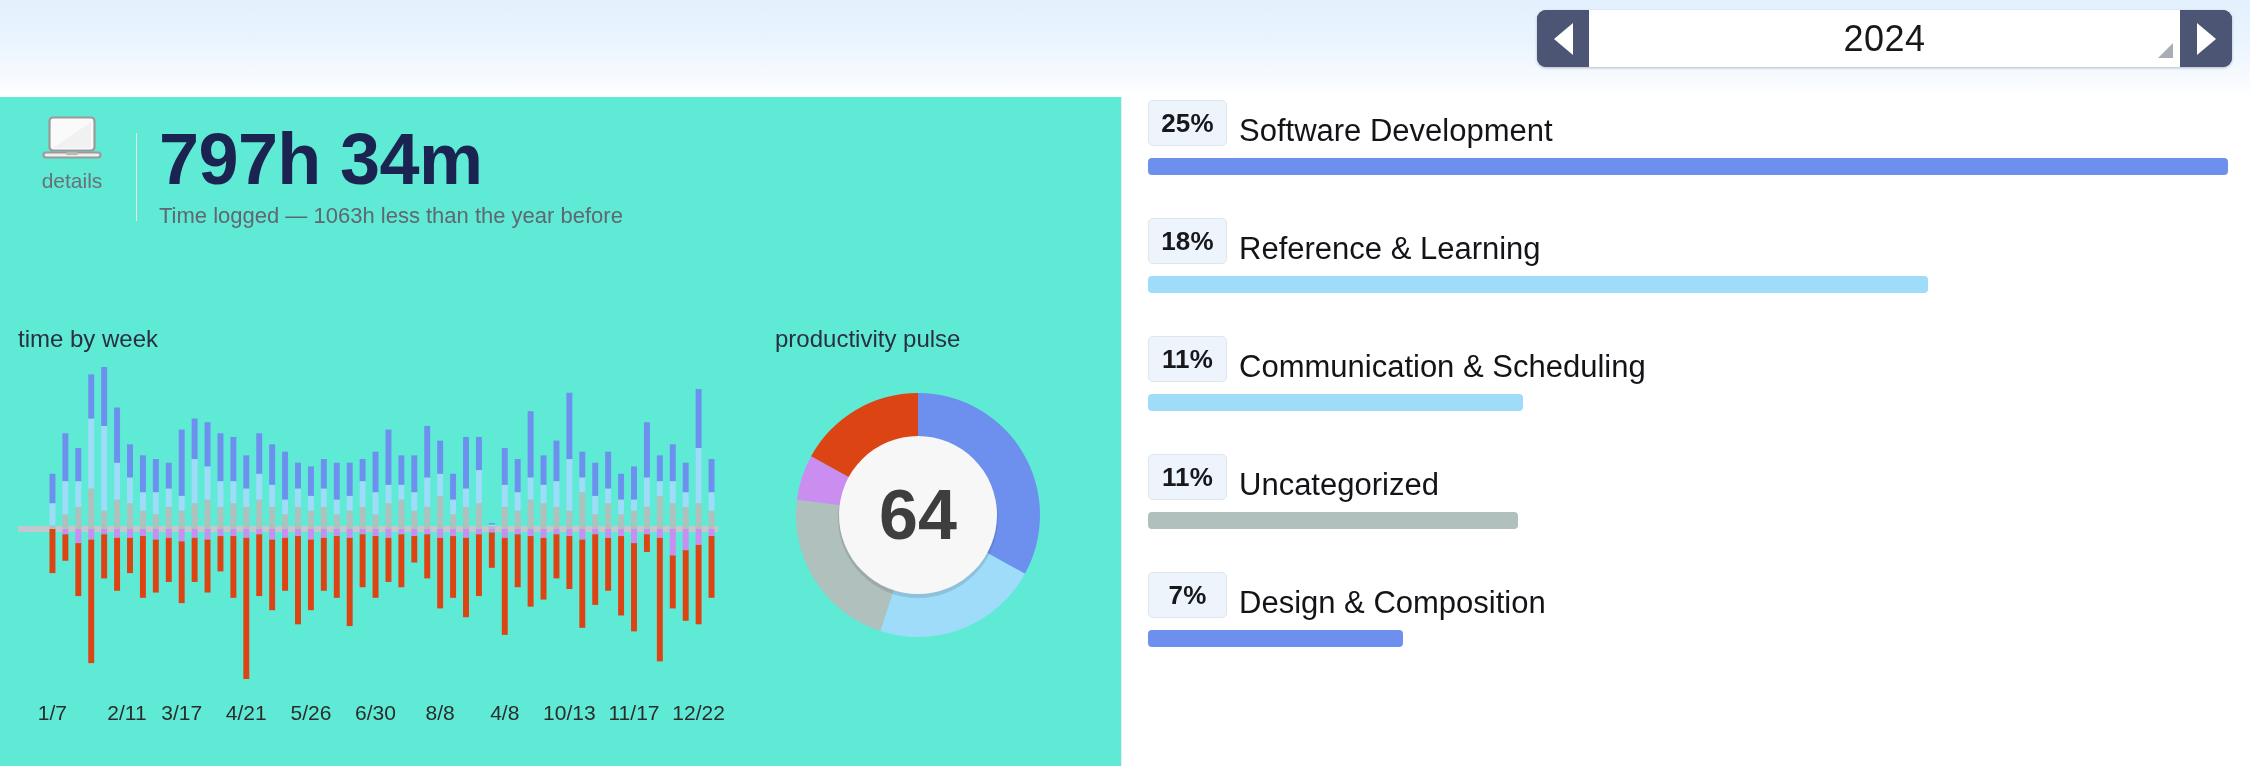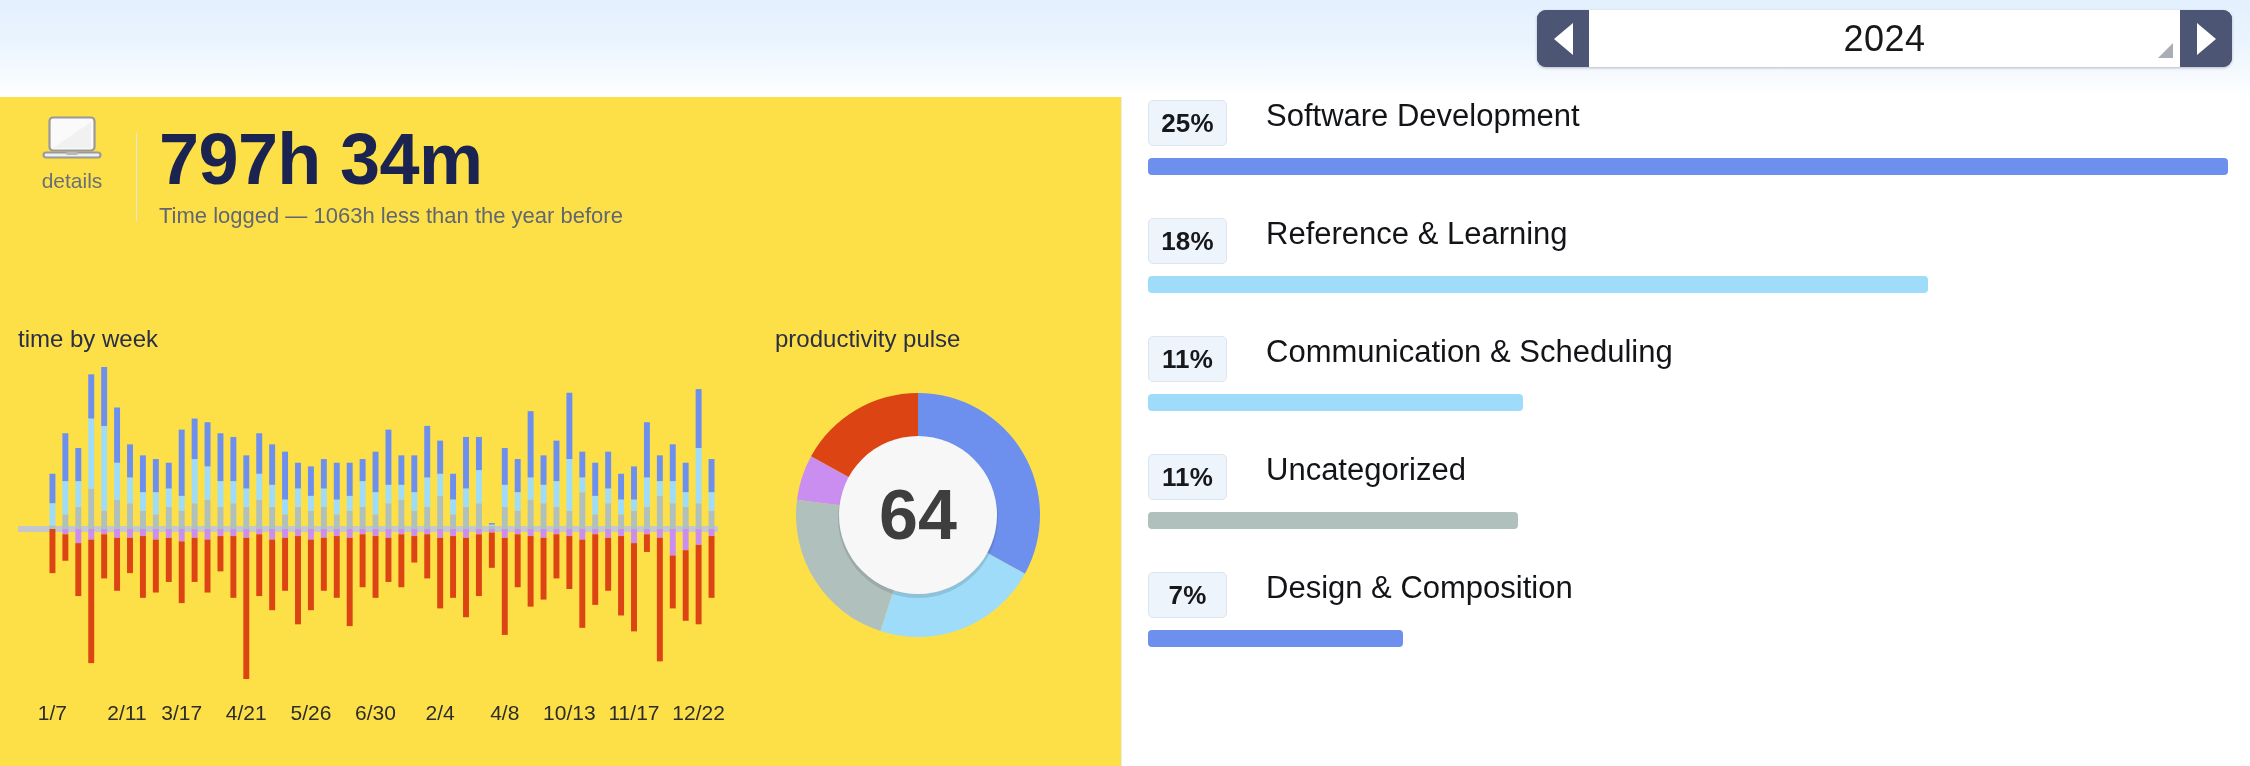--- a/index.html
+++ b/index.html
@@ -81,21 +81,21 @@
     cursor: pointer;
   }
   .year-face .year-text {
     font-size: 36px; color: #181818; letter-spacing: .5px;
   }
 
   
   .left-panel {
     position: absolute; left: 0; top: 97px;
     width: 1122px; height: 669px;
-    background: #fde047;
+    background: #5eead4;
   }
   .panel-divider {
     position: absolute; left: 1121px; top: 97px;
     width: 1px; height: 669px; background: #ececec;
   }
 
   .summary { position: absolute; left: 18px; top: 18px; display: flex; align-items: flex-start; }
   .laptop-block {
     width: 108px; display: flex; flex-direction: column;
     align-items: center; cursor: pointer;
@@ -143,21 +143,21 @@
     position: absolute; left: 768px; top: 268px;
     width: 300px; height: 300px;
   }
 
   
   .categories {
     position: absolute; left: 1148px; top: 97px;
     width: 1085px; height: 669px;
   }
   .cat-row { position: absolute; left: 0; width: 1085px; }
-  .cat-head { display: flex; align-items: flex-start; height: 46px; gap: 27px; }
+  .cat-head { display: flex; align-items: flex-end; height: 46px; }
   .pct-badge {
     min-width: 79px; height: 46px;
     background: #eef4fb; border: 1px solid #dde5ef;
     border-radius: 5px;
     display: flex; align-items: center; justify-content: center;
     font-size: 26px; font-weight: 700; color: #16181c;
     letter-spacing: .2px; cursor: pointer;
   }
   .cat-name {
     margin-left: 12px; font-size: 31px; color: #121417;
@@ -480,21 +480,21 @@
           <rect x="690.57" y="177.06" width="5.94" height="61.76" fill="#dd4414"></rect>
         </svg>
     </div>
     <div class="week-axis" id="week-axis">
         <div class="tick" style="left: 34.4615px;">1/7</div>
         <div class="tick" style="left: 109px;">2/11</div>
         <div class="tick" style="left: 163.692px;">3/17</div>
         <div class="tick" style="left: 228.308px;">4/21</div>
         <div class="tick" style="left: 292.923px;">5/26</div>
         <div class="tick" style="left: 357.538px;">6/30</div>
-        <div class="tick" style="left: 422.154px;">2/4</div>
+        <div class="tick" style="left: 422.154px;">8/8</div>
         <div class="tick" style="left: 486.769px;">4/8</div>
         <div class="tick" style="left: 551.385px;">10/13</div>
         <div class="tick" style="left: 616px;">11/17</div>
         <div class="tick" style="left: 680.615px;">12/22</div>
       </div>
 
     <div class="pulse-wrap">
       <svg id="pulse-svg" width="300" height="300" viewBox="0 0 300 300">
           <path d="M150.00,28.00 A122,122 0 0 1 256.91,208.77 L216.60,186.61 A76,76 0 0 0 150.00,74.00 Z" fill="#6d90ef"></path>
           <path d="M256.91,208.77 A122,122 0 0 1 112.30,266.03 L126.51,222.28 A76,76 0 0 0 216.60,186.61 Z" fill="#9edcfa"></path>

